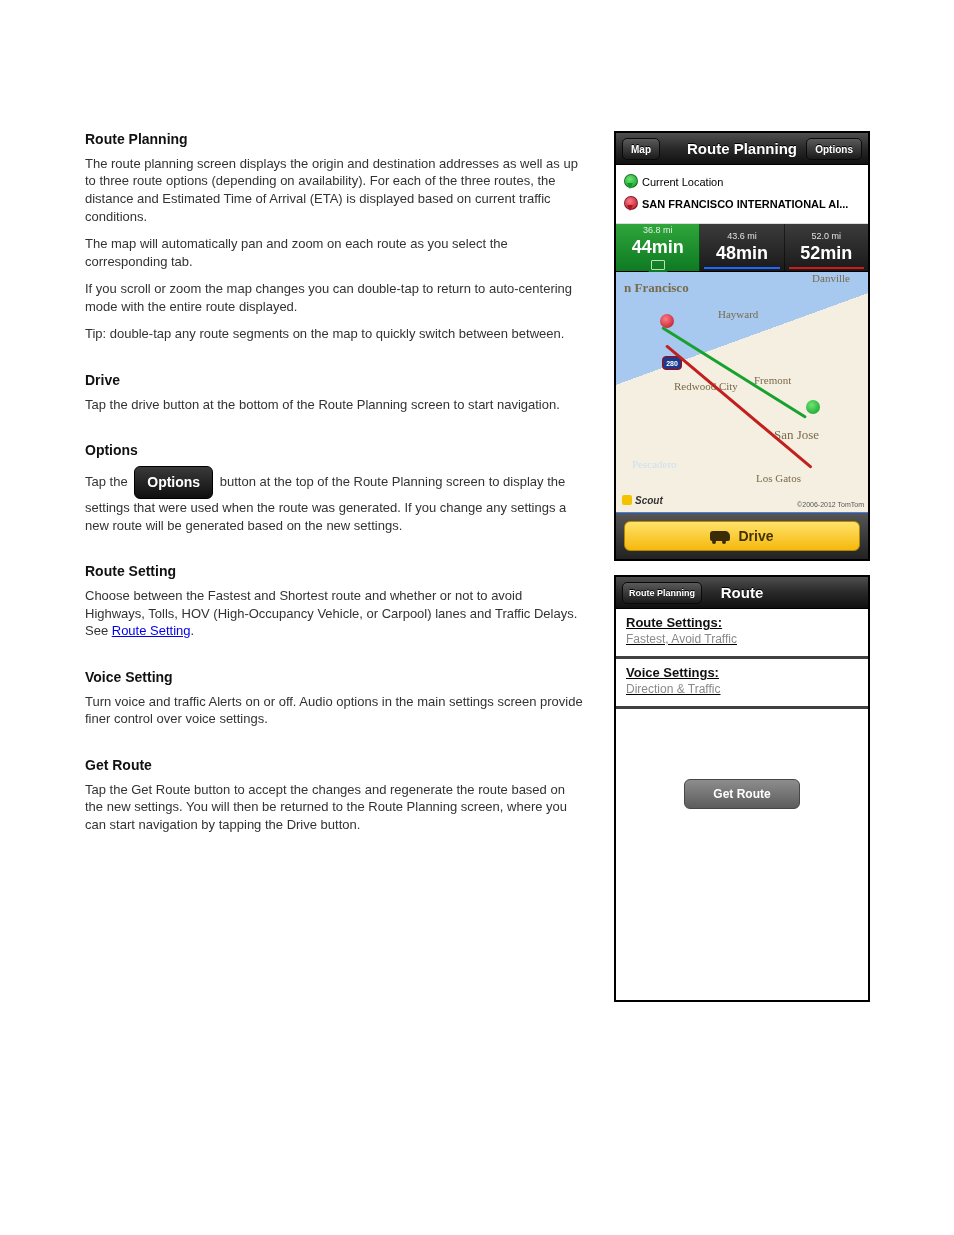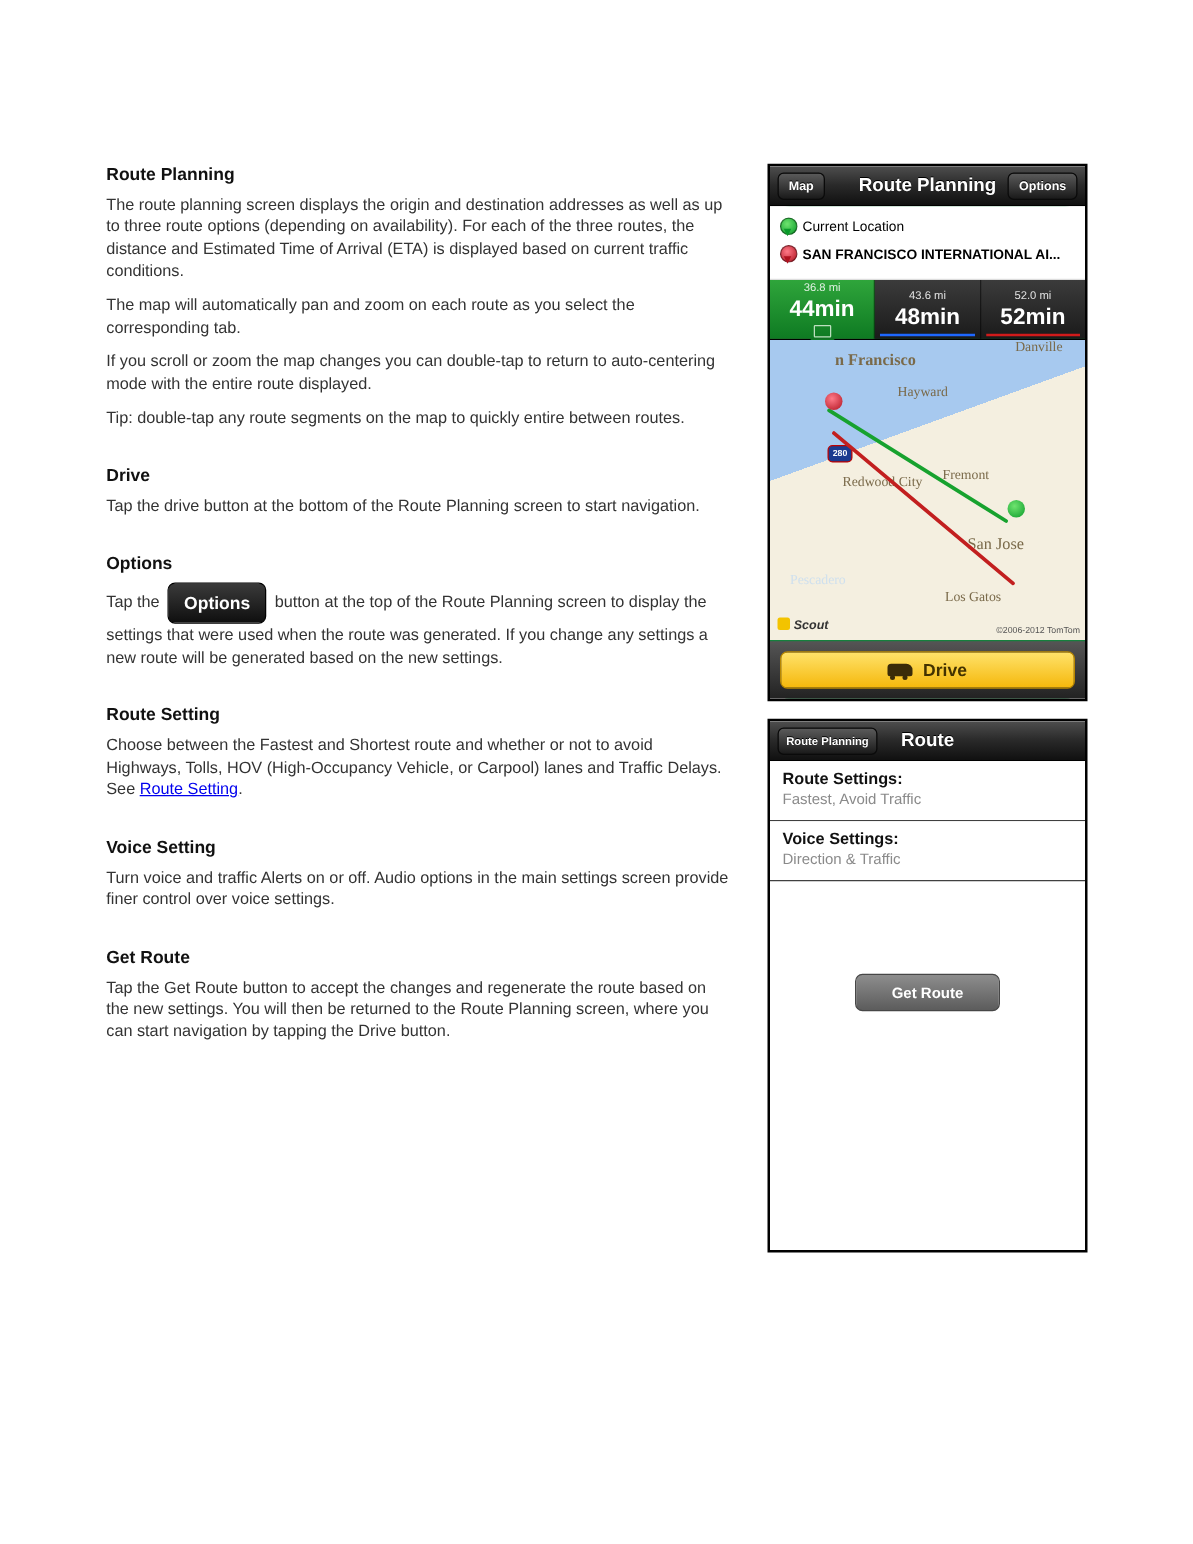--- a/index.html
+++ b/index.html
@@ -84,21 +84,21 @@
     color: #fff;
     font-size: 10px;
     font-weight: bold;
     text-shadow: 0 -1px 0 #000;
     cursor: pointer;
   }
   .navbar .navbtn.left  { left: 6px; }
   .navbar .navbtn.right { right: 6px; }
 
   
-  .rp-body { position: relative; height: calc(100% - 32px); background: #15803d; border-radius: 16px; }
+  .rp-body { position: relative; height: calc(100% - 32px); background: #3b82f6; }
   .rp-locs {
     padding: 6px 8px 8px 8px;
     border-bottom: 1px solid #ddd;
     background: #fff;
     font-size: 11px;
   }
   .rp-loc-row { display: flex; align-items: center; gap: 6px; padding: 3px 0; }
   .pin { width: 12px; height: 16px; position: relative; flex: 0 0 12px; }
   .pin::before {
     content: "";
@@ -229,23 +229,24 @@
   }
   .car-icon::after {
     content: ""; position: absolute; left: 2px; bottom: -3px; width: 4px; height: 4px; background: #3a2b09; border-radius: 50%;
     box-shadow: 10px 0 0 #3a2b09;
   }
 
   
   .ro-body { background: #fff; height: calc(100% - 32px); position: relative; }
   .ro-row {
     padding: 6px 14px 10px 10px;
-    border-bottom: 1px solid #404040;
+    border-bottom: 3px solid #404040;
     background: #fff;
     cursor: pointer;
+    text-decoration: underline;
   }
   .ro-row .label { font-weight: bold; font-size: 13px; color: #111; }
   .ro-row .value { font-size: 12px; color: #8a8a8a; margin-top: 2px; }
   .ro-getroute {
     position: absolute; left: 50%; top: 170px; transform: translateX(-50%);
     height: 30px; width: 116px;
     border-radius: 6px;
     background: linear-gradient(to bottom, #8d8d8d, #5c5c5c);
     border: 1px solid #474747;
     color: #fff; font-weight: bold; font-size: 12px;
@@ -256,21 +257,21 @@
 </head>
 <body>
 
 <div class="page">
 
   <div class="text-col">
     <div class="subhead">Route Planning</div>
     <p>The route planning screen displays the origin and destination addresses as well as up to three route options (depending on availability). For each of the three routes, the distance and Estimated Time of Arrival (ETA) is displayed based on current traffic conditions.</p>
     <p>The map will automatically pan and zoom on each route as you select the corresponding tab.</p>
     <p>If you scroll or zoom the map changes you can double-tap to return to auto-centering mode with the entire route displayed.</p>
-    <p class="note">Tip: double-tap any route segments on the map to quickly entire between routes.</p>
+    <p class="note">Tip: double-tap any route segments on the map to quickly switch between between.</p>
     <div style="height:18px"></div>
 
     <div class="subhead">Drive</div>
     <p>Tap the drive button at the bottom of the Route Planning screen to start navigation.</p>
     <div style="height:18px"></div>
 
     <div class="subhead">Options</div>
     <p>
       <span>Tap the </span>
       <span class="options-badge">Options</span>
@@ -321,21 +322,21 @@
           <div class="dist">43.6 mi</div>
           <div class="time">48min</div>
         </div>
         <div class="rp-tab red-line">
           <div class="dist">52.0 mi</div>
           <div class="time">52min</div>
         </div>
       </div>
 
       <div class="rp-map">
-        <div class="city-label" style="left:8px; top:8px; font-size:13px; font-weight:bold;margin-left:44px;">n Francisco</div>
+        <div class="city-label" style="left:8px; top:8px; font-size:13px; font-weight:bold;">n Francisco</div>
         <div class="city-label" style="right:18px; top:0px;">Danville</div>
         <div class="city-label" style="left:102px; top:36px;">Hayward</div>
         <div class="city-label" style="left:138px; top:74px;margin-top:28px;">Fremont</div>
         <div class="city-label" style="left:58px; top:108px;">Redwood City</div>
         <div class="city-label" style="left:158px; top:155px; font-size:13px;">San Jose</div>
         <div class="city-label" style="left:140px; top:200px;">Los Gatos</div>
         <div class="city-label" style="left:16px; top:186px; color:#cfe0ee;">Pescadero</div>
 
         <div class="shield280">280</div>
 

